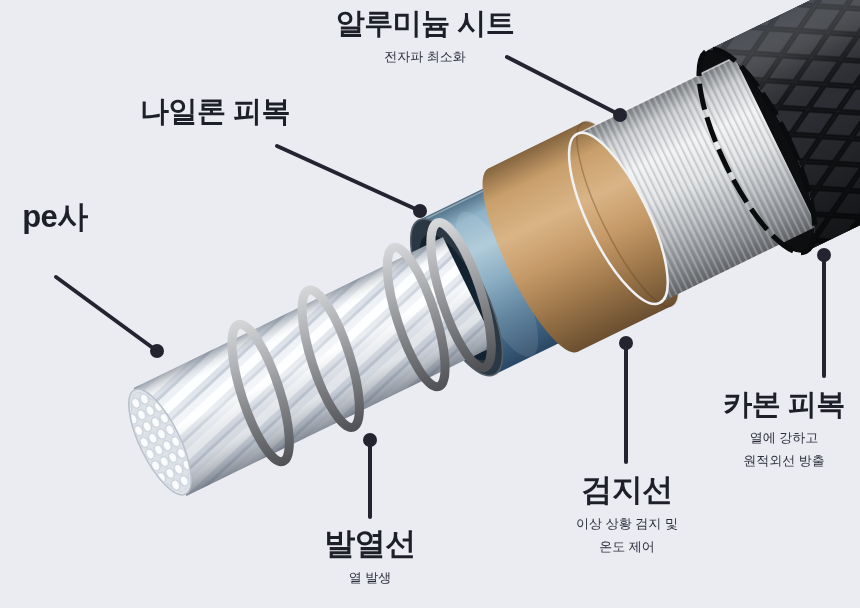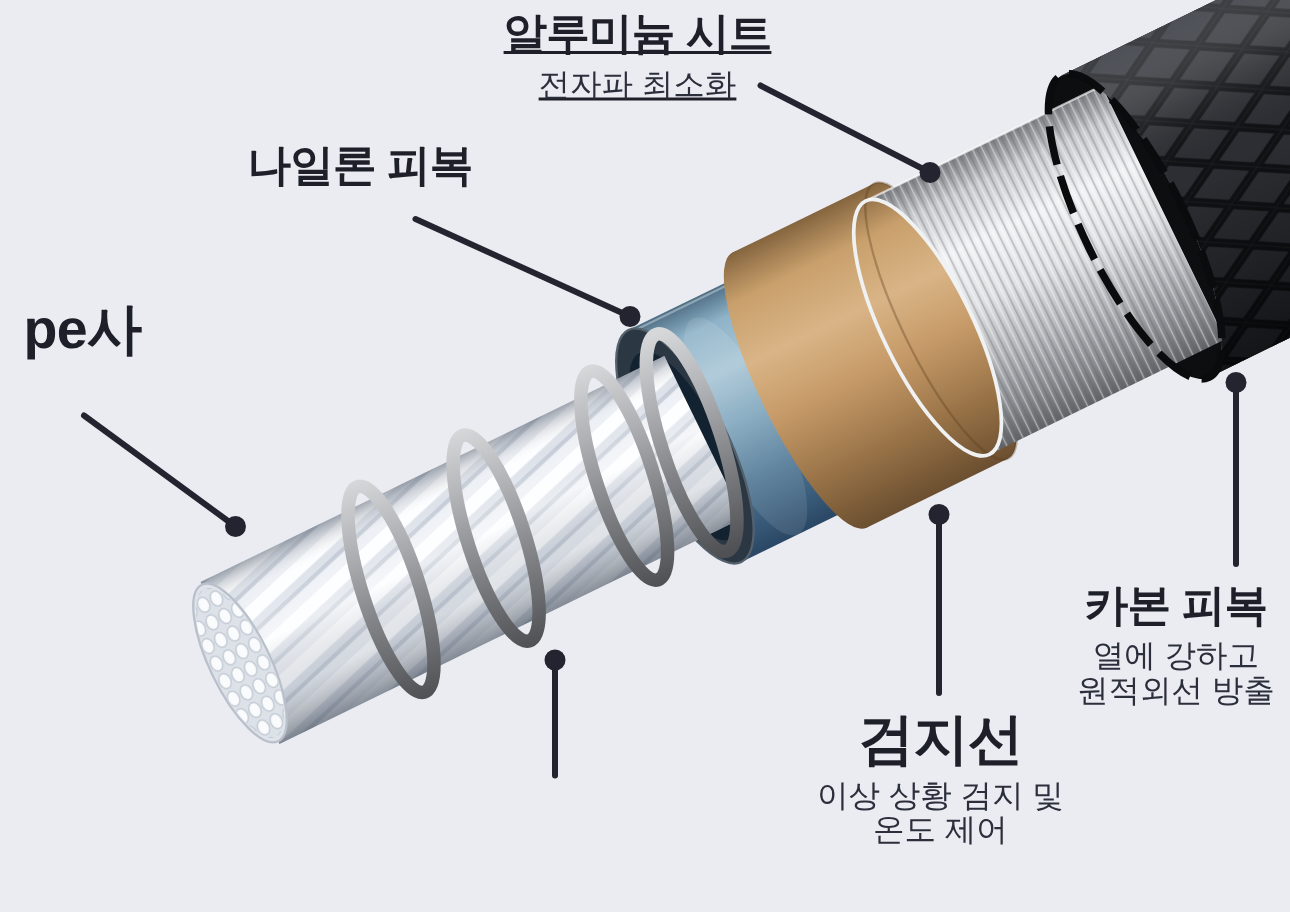--- a/index.html
+++ b/index.html
@@ -1,24 +1,24 @@
 <!DOCTYPE html>
 <html><head>
 <meta charset="utf-8">
 <style>
   html,body{margin:0;padding:0;background:#ebecf2;}
   .stage{position:relative;width:860px;height:608px;background:#ebecf2;overflow:hidden;
          font-family:"Liberation Sans",sans-serif;}
   .stage svg{position:absolute;left:0;top:0;}
   .label{position:absolute;text-align:center;color:#1e2029;z-index:5;}
   .label .t{font-weight:800;font-size:29px;letter-spacing:-0.5px;line-height:1.1;}
-  .label .t.lg{font-size:37px;}
-  .label .s{font-size:21px;font-weight:500;color:#2b2e3b;margin-top:5px;line-height:23px;}
-  .lab-aluminum{left:295px;top:8px;width:260px;text-decoration:underline;}
-  .lab-nylon{left:115px;top:96px;width:200px;text-align:right;}
+  .label .t.lg{font-size:31px;}
+  .label .s{font-size:13px;font-weight:500;color:#2b2e3b;margin-top:5px;line-height:23px;}
+  .lab-aluminum{left:295px;top:8px;width:260px;}
+  .lab-nylon{left:115px;top:96px;width:200px;}
   .lab-pe{left:2px;top:200px;width:106px;}
   .lab-heating{left:290px;top:527px;width:160px;}
   .lab-detection{left:527px;top:473px;width:200px;}
   .lab-carbon{right:0px;top:389px;width:152px;}
 </style>
 </head>
 <body>
 
 <div class="stage">
 
@@ -174,20 +174,24 @@
   </div>
 
   <div class="label lab-nylon">
     <div class="t">나일론 피복</div>
   </div>
 
   <div class="label lab-pe">
     <div class="t lg">pe사</div>
   </div>
 
+  <div class="label lab-heating">
+    <div class="t lg">발열선</div>
+    <div class="s">열 발생</div>
+  </div>
 
   <div class="label lab-carbon">
     <div class="t">카본 피복</div>
     <div class="s">
       <div>열에 강하고</div>
       <div>원적외선 방출</div>
     </div>
   </div>
 
   <div class="label lab-detection">

